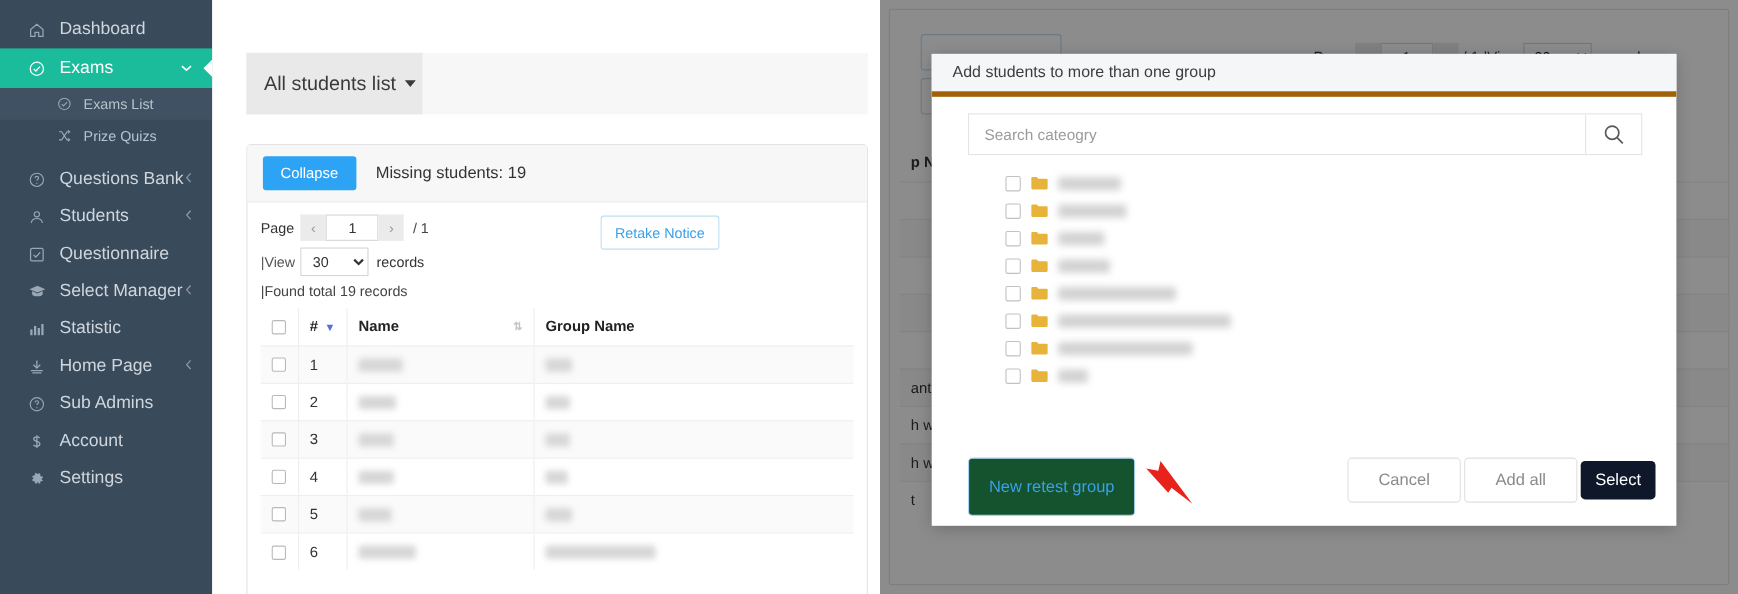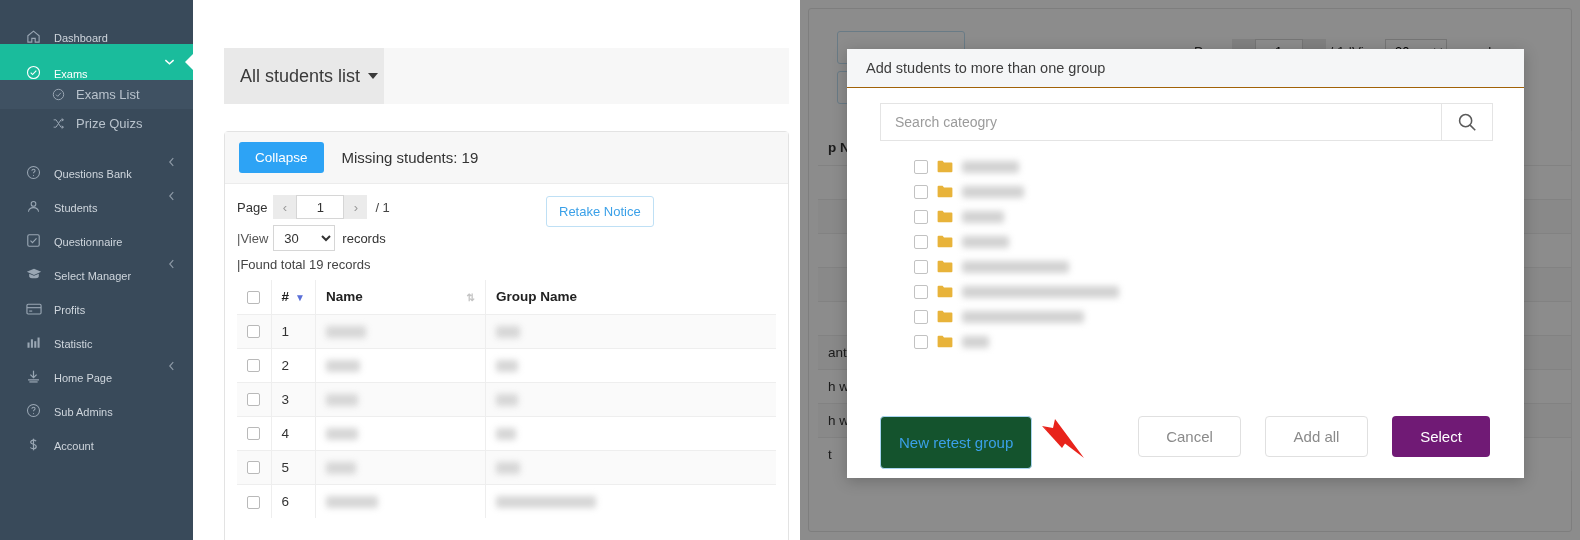--- a/index.html
+++ b/index.html
@@ -10,22 +10,22 @@
     overflow: hidden;
   }
   .root { position: relative; width: 1580px; height: 540px; background: #fff; }
 
   
   .sidebar {
     position: absolute; left: 0; top: 0; width: 193px; height: 540px;
     background: #394A5A; overflow: hidden;
   }
   .nav-item {
-    position: relative; display: flex; align-items: flex-end;
-    height: 34px; padding-left: 26px; color: #cfd6dd; font-size: 11px;
+    position: relative; display: flex; align-items: center;
+    height: 34px; padding-left: 26px; color: #cfd6dd; font-size: 16px;
     white-space: nowrap;
   }
   .nav-item .ico {
     width: 22px; flex: 0 0 22px; display: inline-flex;
     align-items: center; justify-content: flex-start;
     color: #9aa7b4;
   }
   .nav-item .ico svg { display:block; }
   .nav-item .lbl { padding-left: 6px; }
   .nav-item .chev {
@@ -172,21 +172,21 @@
     position: absolute; left: 800px; top: 0; width: 780px; height: 540px;
     background: rgba(0,0,0,0.45); pointer-events: none;
   }
 
   
   .modal {
     position: absolute; left: 847px; top: 49px; width: 677px; height: 429px;
     background: #ffffff; box-shadow: 0 3px 14px rgba(0,0,0,0.22);
   }
   .modal-head {
-    height: 39px; background: #f5f6f7; border-bottom: 1px solid #a16207;
+    height: 39px; background: #f5f6f7; border-bottom: 5px solid #a16207;
     display: flex; align-items: center; padding-left: 19px;
     font-size: 14.5px; color: #3d3d3d;
   }
   .modal-search {
     position: absolute; left: 33px; top: 54px; width: 613px; height: 38px;
     border: 1px solid #e4e4e4; display: flex; background: #fff;
   }
   .modal-search input {
     flex: 1; border: none; outline: none; padding: 0 14px;
     font-size: 14px; font-family: inherit; color: #444; background: transparent;
@@ -210,29 +210,29 @@
     height: 12px; border-radius: 2px; background: #d2d2d2;
     filter: blur(3.2px);
   }
   .modal-foot { position: absolute; left: 0; bottom: 0; width: 677px; height: 76px; }
   .btn-newgrp {
     position: absolute; left: 33px; top: 14px;
     border: 1px solid #a9d4f0; border-radius: 4px; background: #14532d;
     color: #3aa0e8; font-size: 15px; padding: 17px 18px;
     font-family: inherit; cursor: pointer;
   }
-  .foot-right { position: absolute; right: 34px; top: 14px; display: flex; gap: 24px; }
+  .foot-right { position: absolute; right: 19px; top: 14px; display: flex; gap: 3px; align-items: center; }
   .btn-gray {
     border: 1px solid #e0e0e0; border-radius: 4px; background: #fff;
     color: #8a8a8a; font-size: 15px; padding: 11px 0; width: 103px;
     font-family: inherit; cursor: pointer; text-align: center;
   }
   .btn-blue {
-    border: none; border-radius: 4px; background: #701a75; color: #fff;
-    font-size: 15px; padding: 9px 0; width: 98px;
+    border: none; border-radius: 4px; background: #0f172a; color: #fff;
+    font-size: 15px; padding: 9px 0; width: 68px;
     font-family: inherit; cursor: pointer; text-align: center;
   }
 </style>
 </head>
 <body>
 
 <div class="root">
 
   <nav class="sidebar">
 
@@ -330,30 +330,20 @@
       </span>
       <span class="lbl">Select Manager</span>
       <span class="chev">
         <svg width="7" height="11" viewBox="0 0 8 12" fill="none" stroke="currentColor" stroke-width="1.3">
             <path d="M6 1.5L2 6l4 4.5"></path>
           </svg>
       </span>
     </div>
 
 
-    <div class="nav-item">
-      <span class="ico">
-        <svg width="16" height="14" viewBox="0 0 17 13" fill="none" stroke="currentColor" stroke-width="1.2">
-            <rect x="1" y="1.5" width="15" height="10.3" rx="1.2"></rect>
-            <path d="M1 5.1h15"></path>
-            <path d="M3.4 8.7h3.2"></path>
-          </svg>
-      </span>
-      <span class="lbl">Profits</span>
-    </div>
 
     <div class="nav-item">
       <span class="ico">
         <svg width="15" height="15" viewBox="0 0 16 16" fill="currentColor">
             <rect x="1.6" y="8" width="2.2" height="5.6"></rect>
             <rect x="5.2" y="4.6" width="2.2" height="9"></rect>
             <rect x="8.8" y="6.6" width="2.2" height="7"></rect>
             <rect x="12.3" y="2.7" width="2.2" height="10.9"></rect>
           </svg>
       </span>
@@ -391,20 +381,29 @@
     <div class="nav-item">
       <span class="ico">
         <svg width="15" height="15" viewBox="0 0 16 16" fill="none" stroke="currentColor" stroke-width="1.3">
             <path d="M8 1.8v12.4"></path>
             <path d="M10.8 4.4c-.7-.8-1.8-1.1-2.9-1.1-1.6 0-2.9.8-2.9 2.2 0 3 5.9 1.5 5.9 4.6 0 1.5-1.4 2.4-3 2.4-1.3 0-2.5-.4-3.2-1.3"></path>
           </svg>
       </span>
       <span class="lbl">Account</span>
     </div>
 
+    <div class="nav-item">
+      <span class="ico">
+        <svg width="15" height="15" viewBox="0 0 16 16" fill="currentColor">
+            <path d="M8 5.3a2.7 2.7 0 100 5.4 2.7 2.7 0 000-5.4zm0 4a1.3 1.3 0 110-2.6 1.3 1.3 0 010 2.6z"></path>
+            <path d="M14 9.1l-1.2-.4a4.9 4.9 0 000-1.4l1.2-.4-.6-1.7-1.2.3a4.9 4.9 0 00-1-1l.3-1.2L9.8 2l-.4 1.2a4.9 4.9 0 00-1.4 0L7.6 2l-1.7.6.3 1.2a4.9 4.9 0 00-1 1l-1.2-.3-.6 1.7 1.2.4a4.9 4.9 0 000 1.4l-1.2.4.6 1.7 1.2-.3a4.9 4.9 0 001 1l-.3 1.2 1.7.6.4-1.2a4.9 4.9 0 001.4 0l.4 1.2 1.7-.6-.3-1.2a4.9 4.9 0 001-1l1.2.3.6-1.7z"></path>
+          </svg>
+      </span>
+      <span class="lbl">Settings</span>
+    </div>
   </nav>
 
   <div class="content">
 
     <div class="tabbar">
       <div class="tab-active">
         <span>All students list</span>
         <span class="caret-down"></span>
       </div>
     </div>

